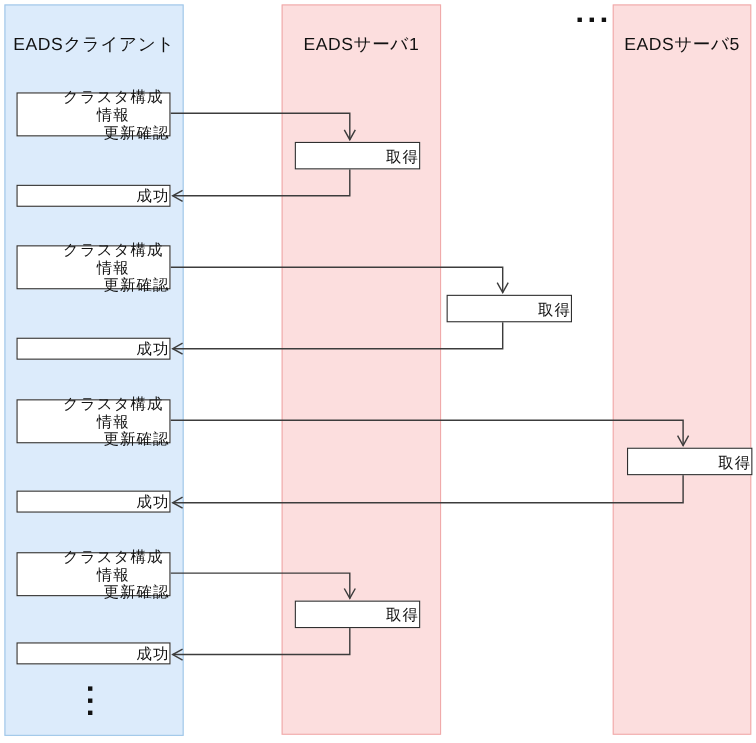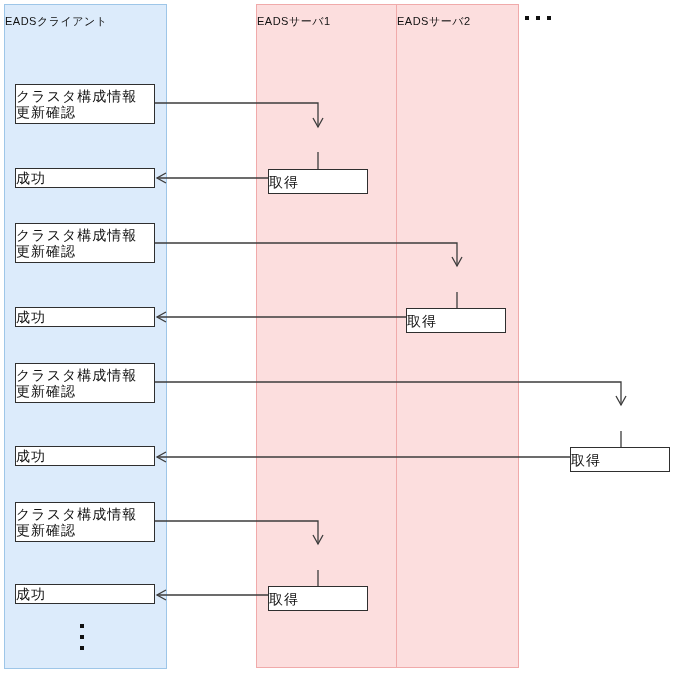--- a/index.html
+++ b/index.html
@@ -23,45 +23,46 @@
   }
   .lane.server{
     background:var(--server-lane-fill);
     border-color:var(--server-lane-border);
     height:664px;
   }
   .lane.s1{left:256px;width:145px;}
   .lane.s2{left:396px;width:123px;}
   .lane.s5{left:557px;width:126px;}
   .lane-header{
-    margin-top:9px;
-    text-align:left;
-    font-size:11px;
+    margin-top:25px;
+    text-align:center;
+    font-size:16px;
     letter-spacing:0.5px;
     color:#111;
     white-space:nowrap;
   }
   .box{
     position:absolute;
     box-sizing:border-box;
     background:#ffffff;
     border:1.5px solid var(--box-border);
     display:flex;
     flex-direction:column;
-    align-items:flex-start;
+    align-items:flex-end;
     justify-content:center;
     text-align:center;
     font-size:14px;
     letter-spacing:1px;
     line-height:16px;
     color:#111;
+    padding-left:36px;
   }
   .req{left:15px;width:140px;height:40px;}
   .ok{left:15px;width:140px;height:20px;}
-  .acq{width:100px;height:25px;margin-top:40px;}
+  .acq{width:114px;height:25px;}
   #arrows{position:absolute;left:0;top:0;pointer-events:none;}
   #arrows polyline{
     fill:none;
     stroke:var(--arrow);
     stroke-width:1.3;
   }
   .dots{position:absolute;display:flex;}
   .dots.h{left:525px;top:16px;flex-direction:row;}
   .dots.v{left:80px;top:624px;flex-direction:column;}
   .dots .dot{
@@ -76,22 +77,22 @@
 <body>
 
 <div id="canvas">
 
   <div class="lane client">
     <div class="lane-header">EADSクライアント</div>
   </div>
   <div class="lane server s1">
     <div class="lane-header">EADSサーバ1</div>
   </div>
-  <div class="lane server s2">
-    <div class="lane-header">EADSサーバ2</div>
+  <div class="lane server s5">
+    <div class="lane-header">EADSサーバ5</div>
   </div>
 
   <div class="dots h" aria-label="・・・">
     <span class="dot"></span>
       <span class="dot"></span>
       <span class="dot"></span>
   </div>
 
   <svg id="arrows" width="687" height="675">
 

